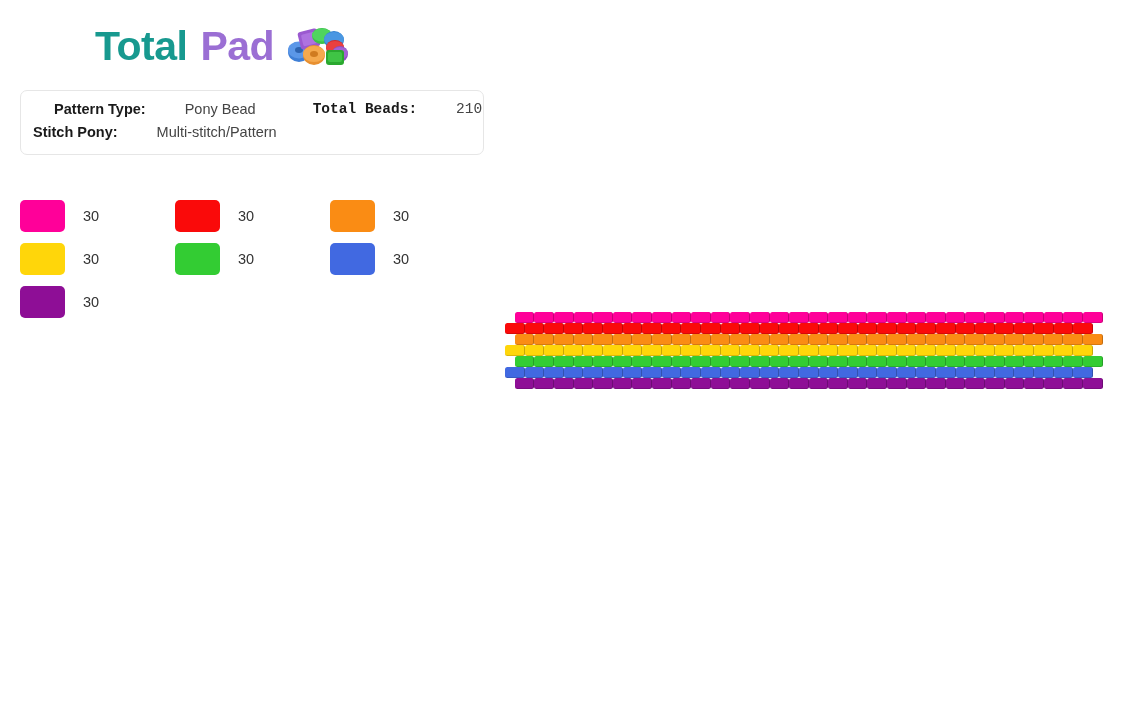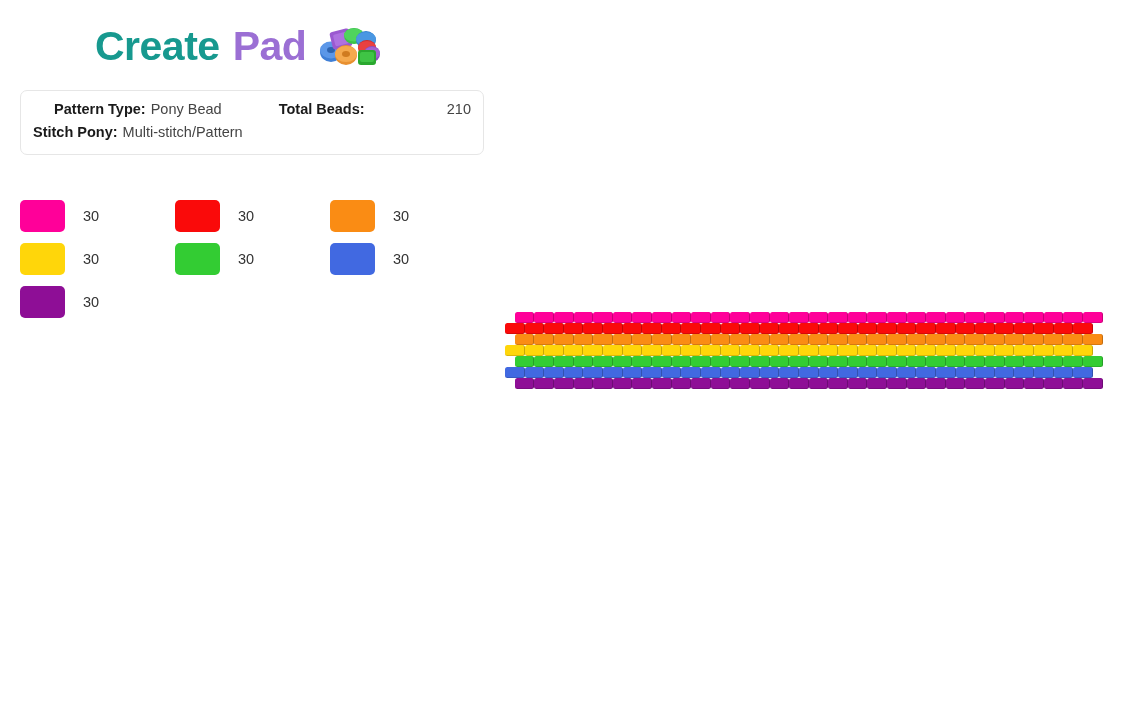--- a/index.html
+++ b/index.html
@@ -69,23 +69,24 @@
   .meta-grid {
     display: grid;
     grid-template-columns: 1fr 1fr;
     row-gap: 7px;
   }
   .meta-cell {
     display: flex;
     align-items: baseline;
     font-size: 14.5px;
     color: #333333;
+    gap: 34px;
   }
   .meta-cell.col-a { justify-content: center; padding-right: 14px; }
-  .meta-cell.col-b { justify-content: space-between; padding-left: 22px; }
+  .meta-cell.col-b { justify-content: center; padding-left: 22px; font-family: Liberation Mono, monospace; }
   .meta-label {
     font-weight: 700;
     color: #1a1a1a;
     margin-right: 5px;
     white-space: nowrap;
   }
   .meta-value {
     color: #444444;
     white-space: nowrap;
   }
@@ -150,21 +151,21 @@
     font-size: 13.5px;
     color: #8a8a8a;
   }
 </style>
 </head>
 <body>
 
 <div id="page">
 
   <div class="logo-wrap">
-    <span class="logo-text logo-kandi">Create</span>
+    <span class="logo-text logo-kandi">Total</span>
     <span class="logo-text logo-pad">Pad</span>
     <svg class="logo-beads" viewBox="0 0 62 44">
       <ellipse cx="13" cy="28" rx="11" ry="10" fill="#3f7fd6"></ellipse>
       <ellipse cx="13" cy="26" rx="11" ry="8.5" fill="#5b97e8"></ellipse>
       <ellipse cx="13" cy="26" rx="4" ry="3" fill="#2d63b0"></ellipse>
       <rect x="13" y="6" width="20" height="18" rx="3" transform="rotate(-14 23 15)" fill="#9b59d0"></rect>
       <rect x="16" y="9" width="14" height="12" rx="2" transform="rotate(-14 23 15)" fill="#ae72e0"></rect>
       <ellipse cx="36" cy="12" rx="10" ry="8" fill="#3bc24a"></ellipse>
       <ellipse cx="36" cy="11" rx="10" ry="6.5" fill="#4fd45e"></ellipse>
       <ellipse cx="48" cy="16" rx="10" ry="9" fill="#2f7fd0"></ellipse>

